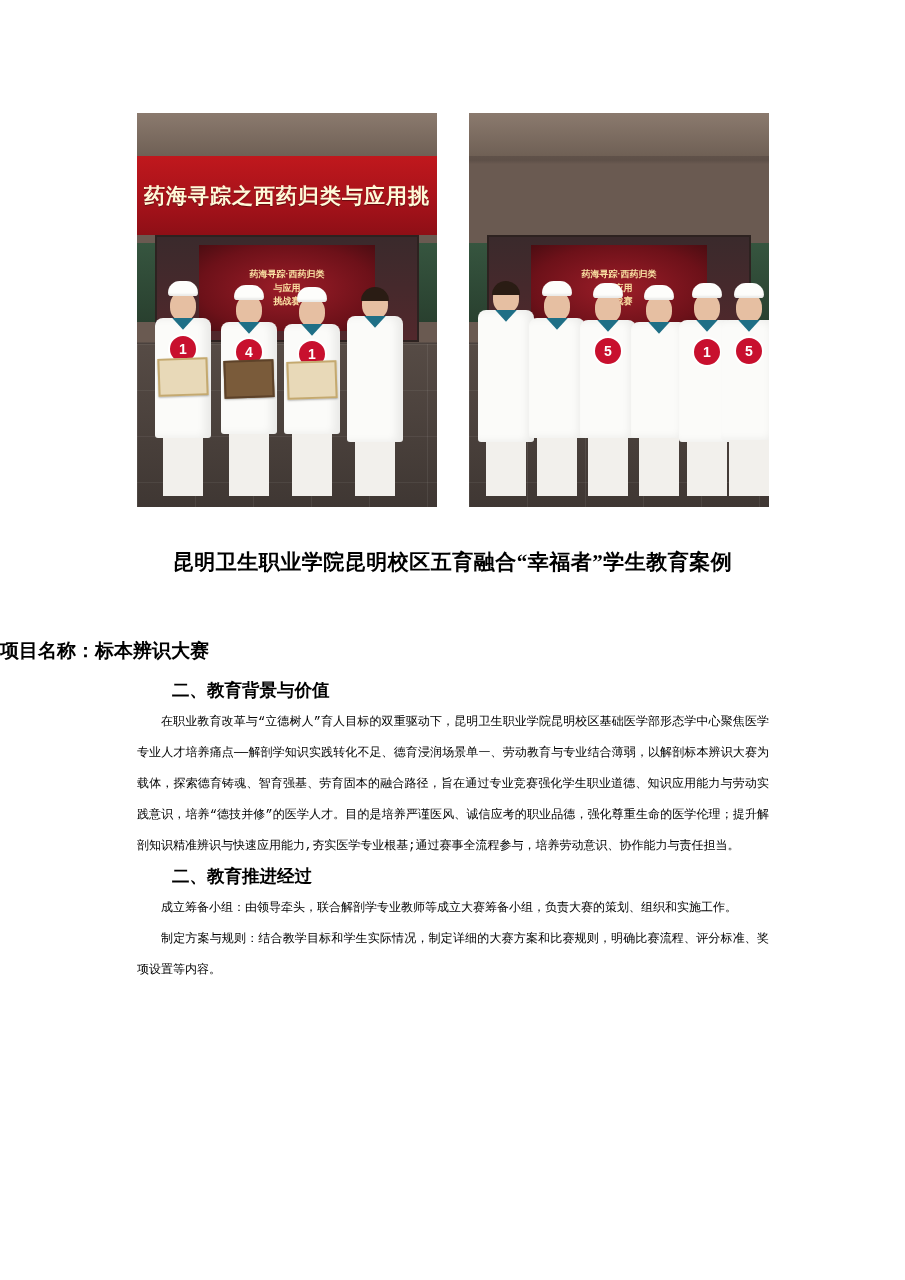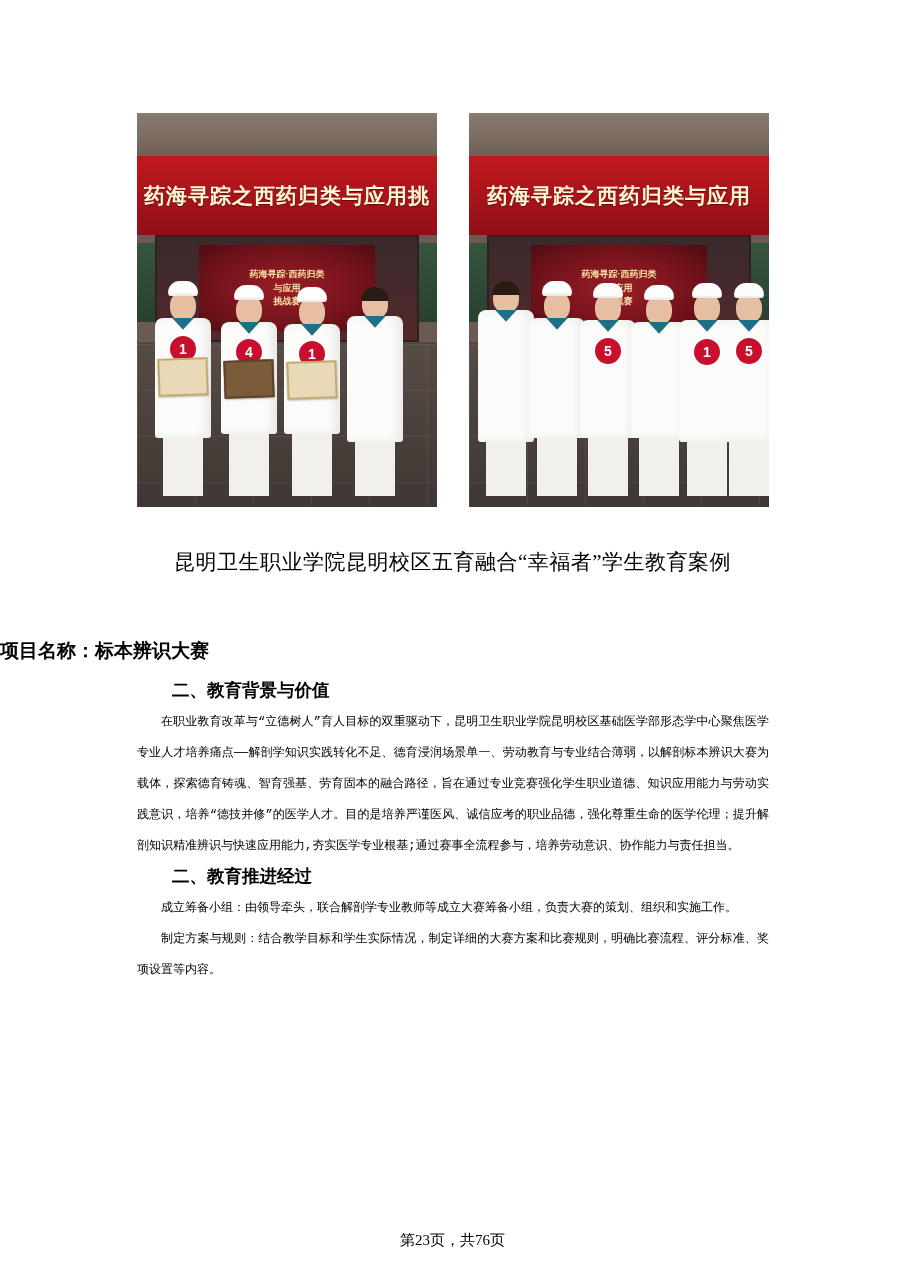--- a/index.html
+++ b/index.html
@@ -199,21 +199,21 @@
   }
   .p-cert.dark { background:#7a5b3a; border-color:#5d4229; }
 
   
   .doc-title {
     position: absolute;
     top: 548px;
     left: 0; right: 0;
     text-align: center;
     font-size: 21px;
-    font-weight: normal;
+    font-weight: bold;
     color: #000;
     letter-spacing: .5px;
   }
   .subtitle {
     position: absolute;
     top: 598px;
     left: 0; right: 0;
     text-align: center;
     font-size: 19px;
     font-weight: bold;
@@ -324,23 +324,20 @@
           <div class="p-legs" style="height:54px;"></div>
         </div>
       </div>
     </div>
 
     <div class="photo">
       <div class="ph-bg"></div>
       <div class="ph-ceiling"></div>
       <div class="ph-green-l"></div>
       <div class="ph-green-r"></div>
-      <div class="ph-banner">
-        <span>药海寻踪之西药归类与应用</span>
-      </div>
       <div class="ph-stage">
         <div class="scr">
           <b>药海寻踪·西药归类<br>与应用<br>挑战赛</b>
         </div>
       </div>
       <div class="people">
         <div class="person" style="left:3%;">
           <div class="p-head">
             <div class="p-hair"></div>
           </div>
@@ -405,14 +402,13 @@
   <div class="project-line">项目名称：标本辨识大赛</div>
 
   <div class="body-area">
     <p class="h2">二、教育背景与价值</p>
     <p class="para">在职业教育改革与“立德树人”育人目标的双重驱动下，昆明卫生职业学院昆明校区基础医学部形态学中心聚焦医学专业人才培养痛点——解剖学知识实践转化不足、德育浸润场景单一、劳动教育与专业结合薄弱，以解剖标本辨识大赛为载体，探索德育铸魂、智育强基、劳育固本的融合路径，旨在通过专业竞赛强化学生职业道德、知识应用能力与劳动实践意识，培养“德技并修”的医学人才。目的是培养严谨医风、诚信应考的职业品德，强化尊重生命的医学伦理；提升解剖知识精准辨识与快速应用能力,夯实医学专业根基;通过赛事全流程参与，培养劳动意识、协作能力与责任担当。</p>
     <p class="h2">二、教育推进经过</p>
     <p class="para">成立筹备小组：由领导牵头，联合解剖学专业教师等成立大赛筹备小组，负责大赛的策划、组织和实施工作。</p>
     <p class="para">制定方案与规则：结合教学目标和学生实际情况，制定详细的大赛方案和比赛规则，明确比赛流程、评分标准、奖项设置等内容。</p>
   </div>
 
-  <div class="footer">第23页，共76页</div>
 </div>
 
 </body></html>

